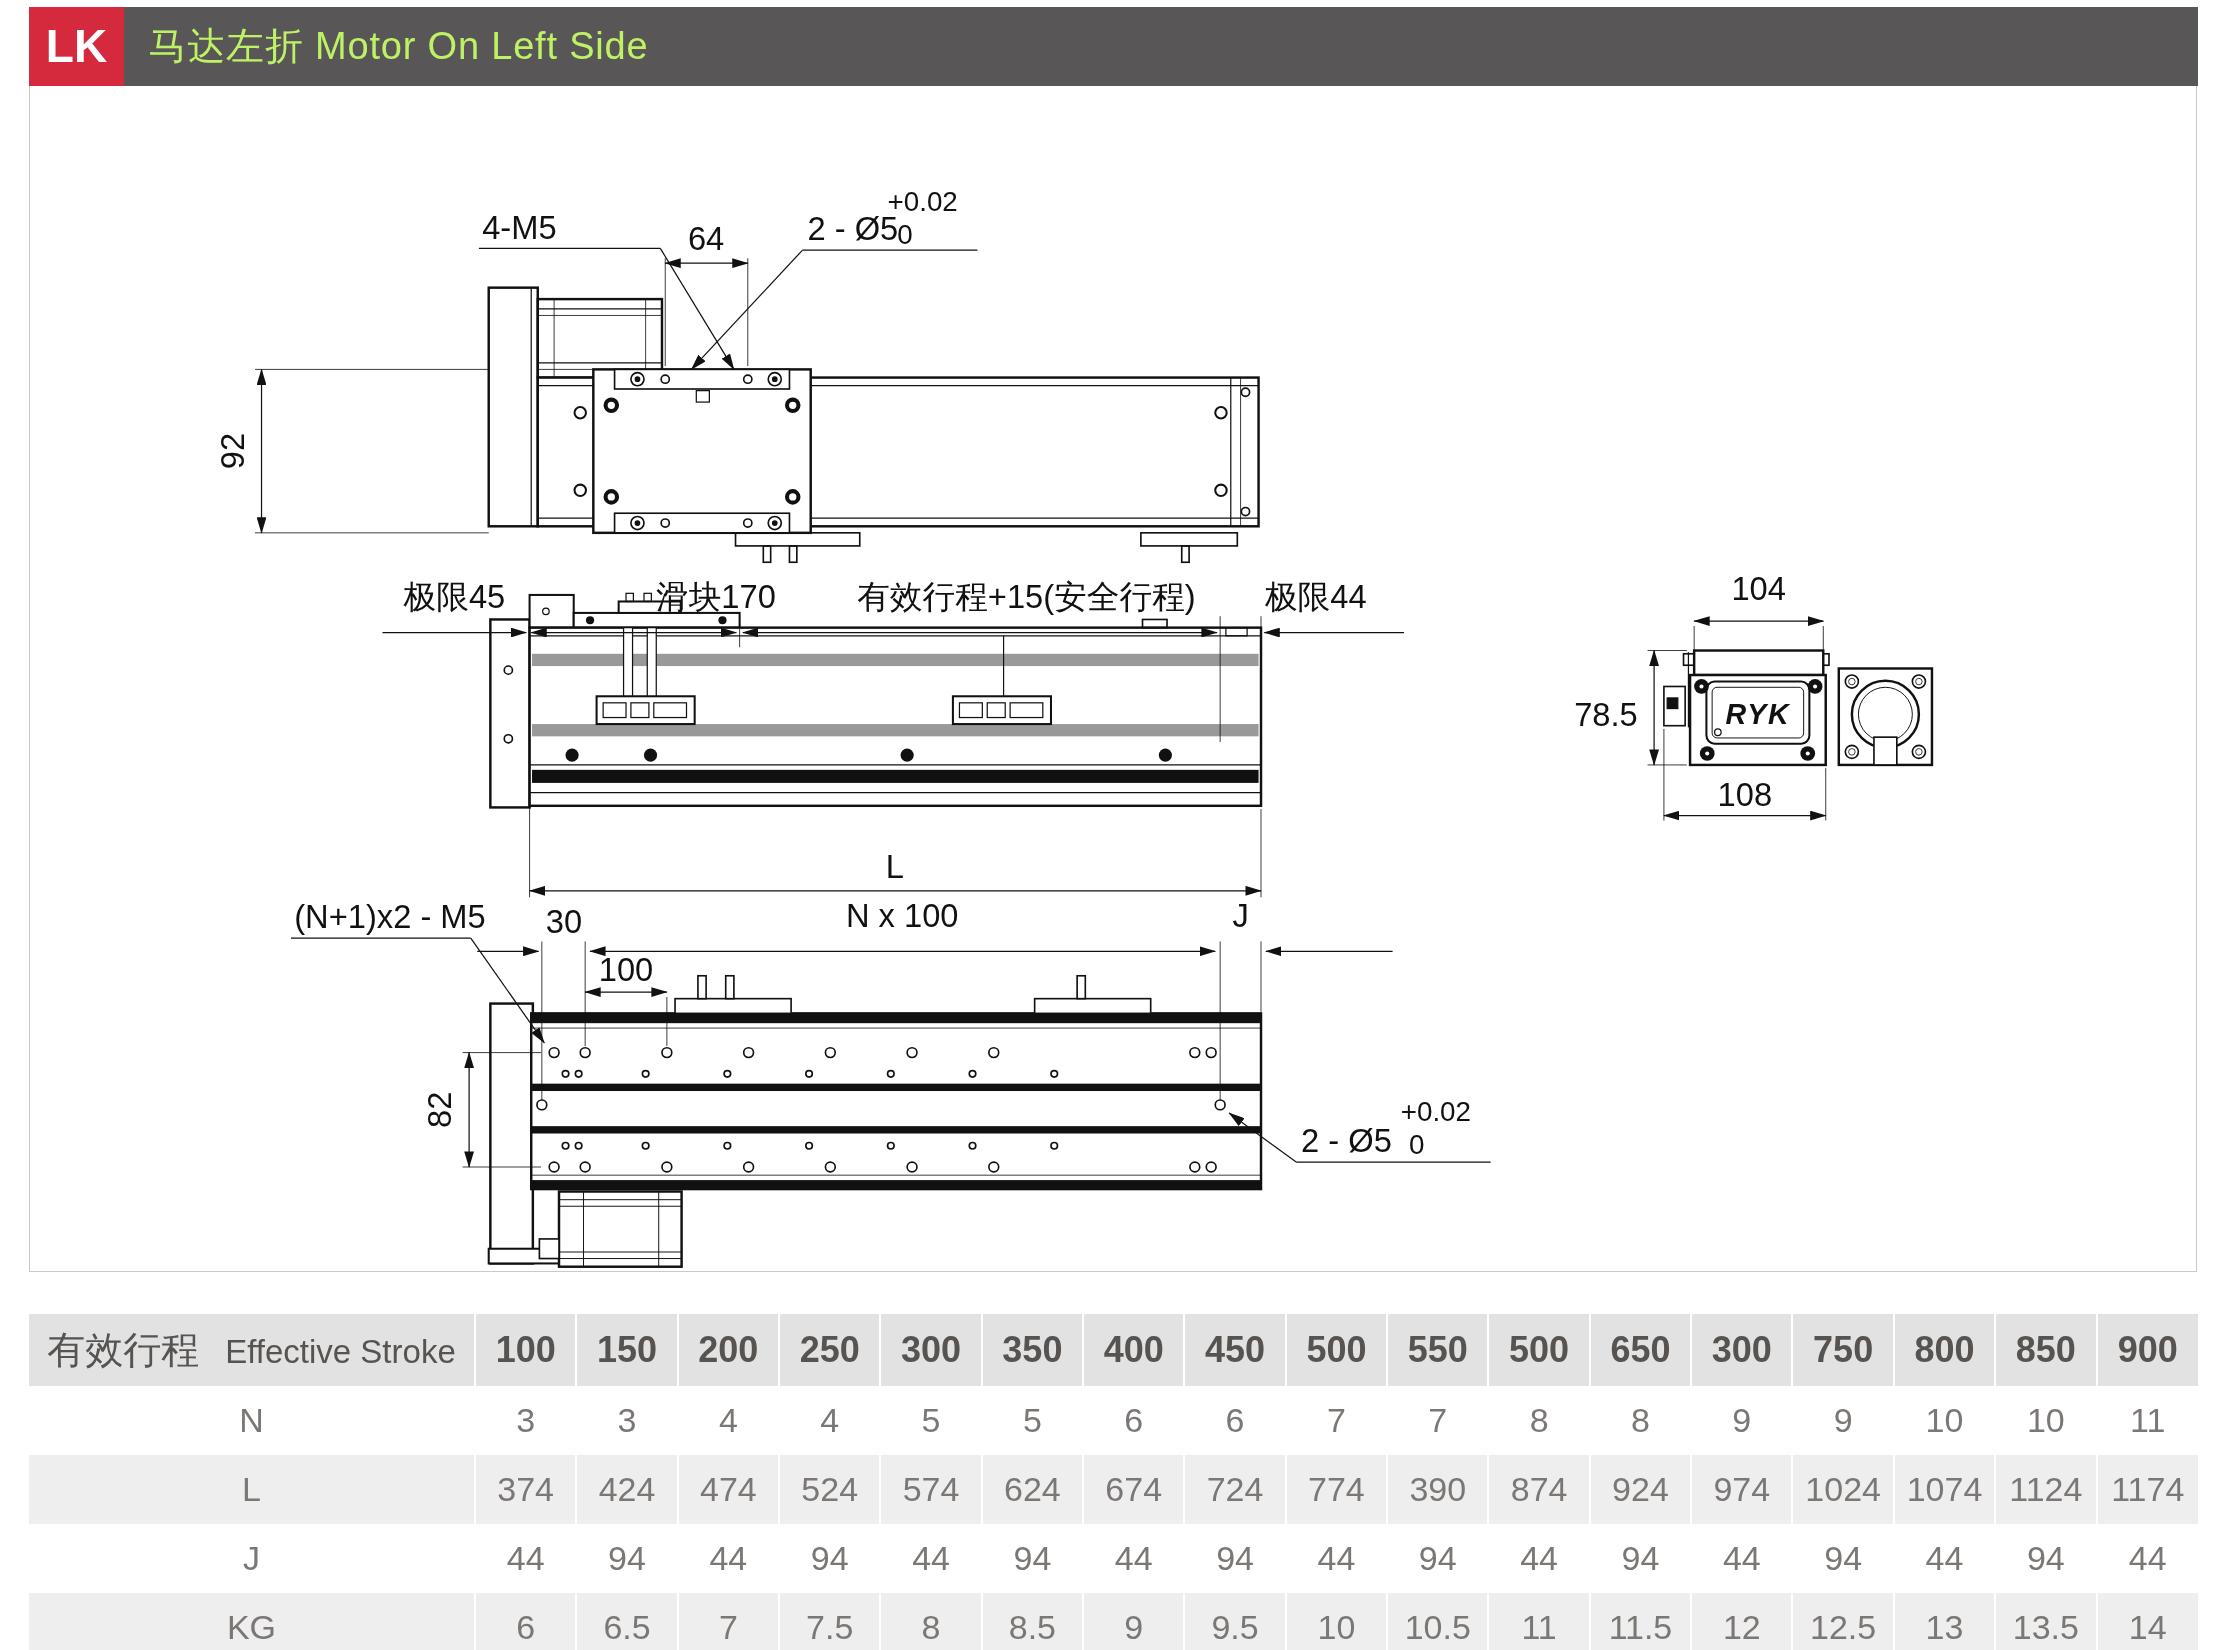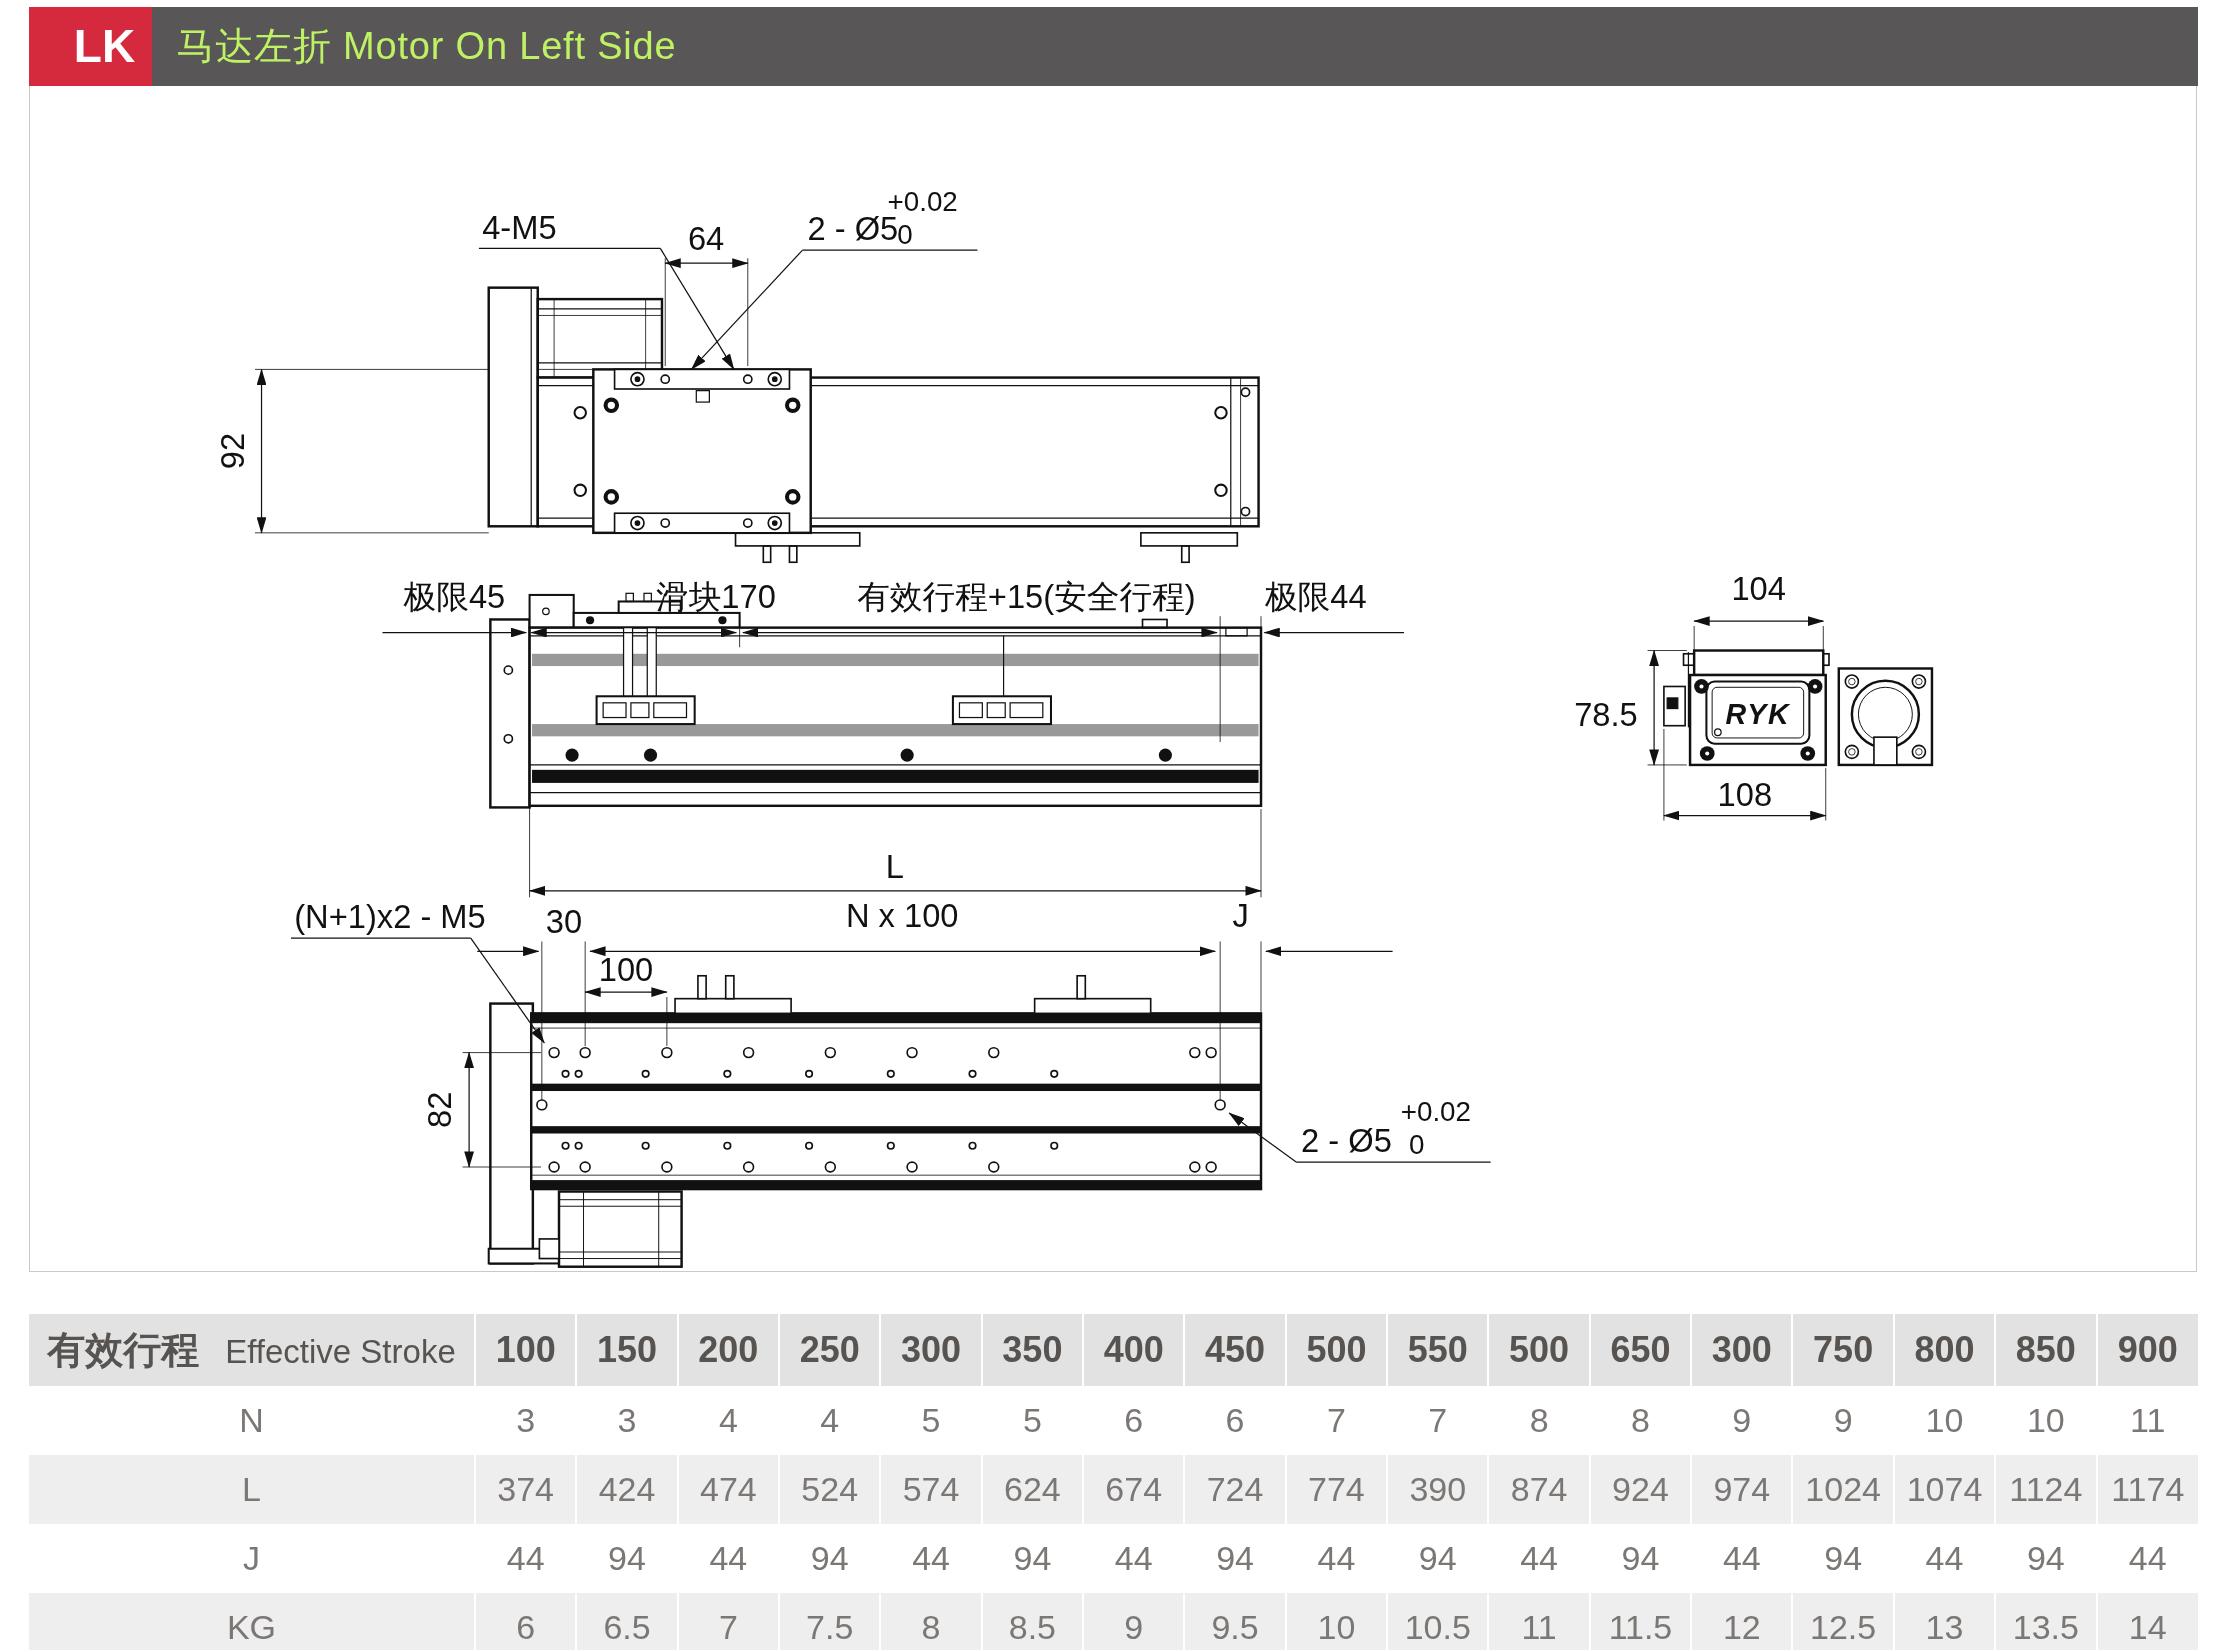--- a/index.html
+++ b/index.html
@@ -12,40 +12,39 @@
     border:0.8px solid #c9c9c9;background:#fff;box-sizing:border-box;
   }
   .titlebar{
     position:absolute;left:0;top:0;width:100%;height:79px;
     background:#595657;display:flex;align-items:center;
   }
   .badge{
     width:95px;height:79px;background:#d5293d;color:#fff;
     font-weight:bold;font-size:46px;display:flex;align-items:center;justify-content:center;
     flex:0 0 auto;
-    padding-left:28px;
   }
   .title{color:#bef264;font-size:38px;margin-left:24.5px;letter-spacing:0.8px;white-space:nowrap;}
   svg.drawing{position:absolute;left:0;top:0;width:2227px;height:1650px;}
   svg .lbl{fill:#111;stroke:none;font-family:"Liberation Sans",sans-serif;font-size:40px;}
   svg .lbl.small{font-size:34px;}
   svg .logo{font-style:italic;font-weight:bold;font-size:35px;letter-spacing:2px;}
   table.spec{
     position:absolute;left:29px;top:1314px;width:2169px;
     border-collapse:collapse;table-layout:fixed;
   }
   table.spec td{
     height:67px;text-align:center;vertical-align:middle;
     font-size:34px;color:#7b7775;border-left:2.5px solid #fff;overflow:hidden;
   }
   table.spec td:first-child{border-left:none;}
   tr.head td{background:#e2e2e2;color:#575350;font-weight:bold;font-size:36px;height:70px;}
   tr.rowa td{background:#ffffff;}
   tr.rowb td{background:#eeeeee;}
-  .head-label .cn{font-size:38px;font-weight:bold;margin-right:26px;}
+  .head-label .cn{font-size:38px;font-weight:normal;margin-right:26px;}
   .head-label .en{font-size:33px;font-weight:normal;}
 </style>
 </head>
 <body>
 
 <div class="frame"></div>
 
 <div class="titlebar" style="position:absolute;left:29px;top:6.5px;width:2169px;">
   <div class="badge">LK</div>
   <div class="title">马达左折 Motor On Left Side</div>

